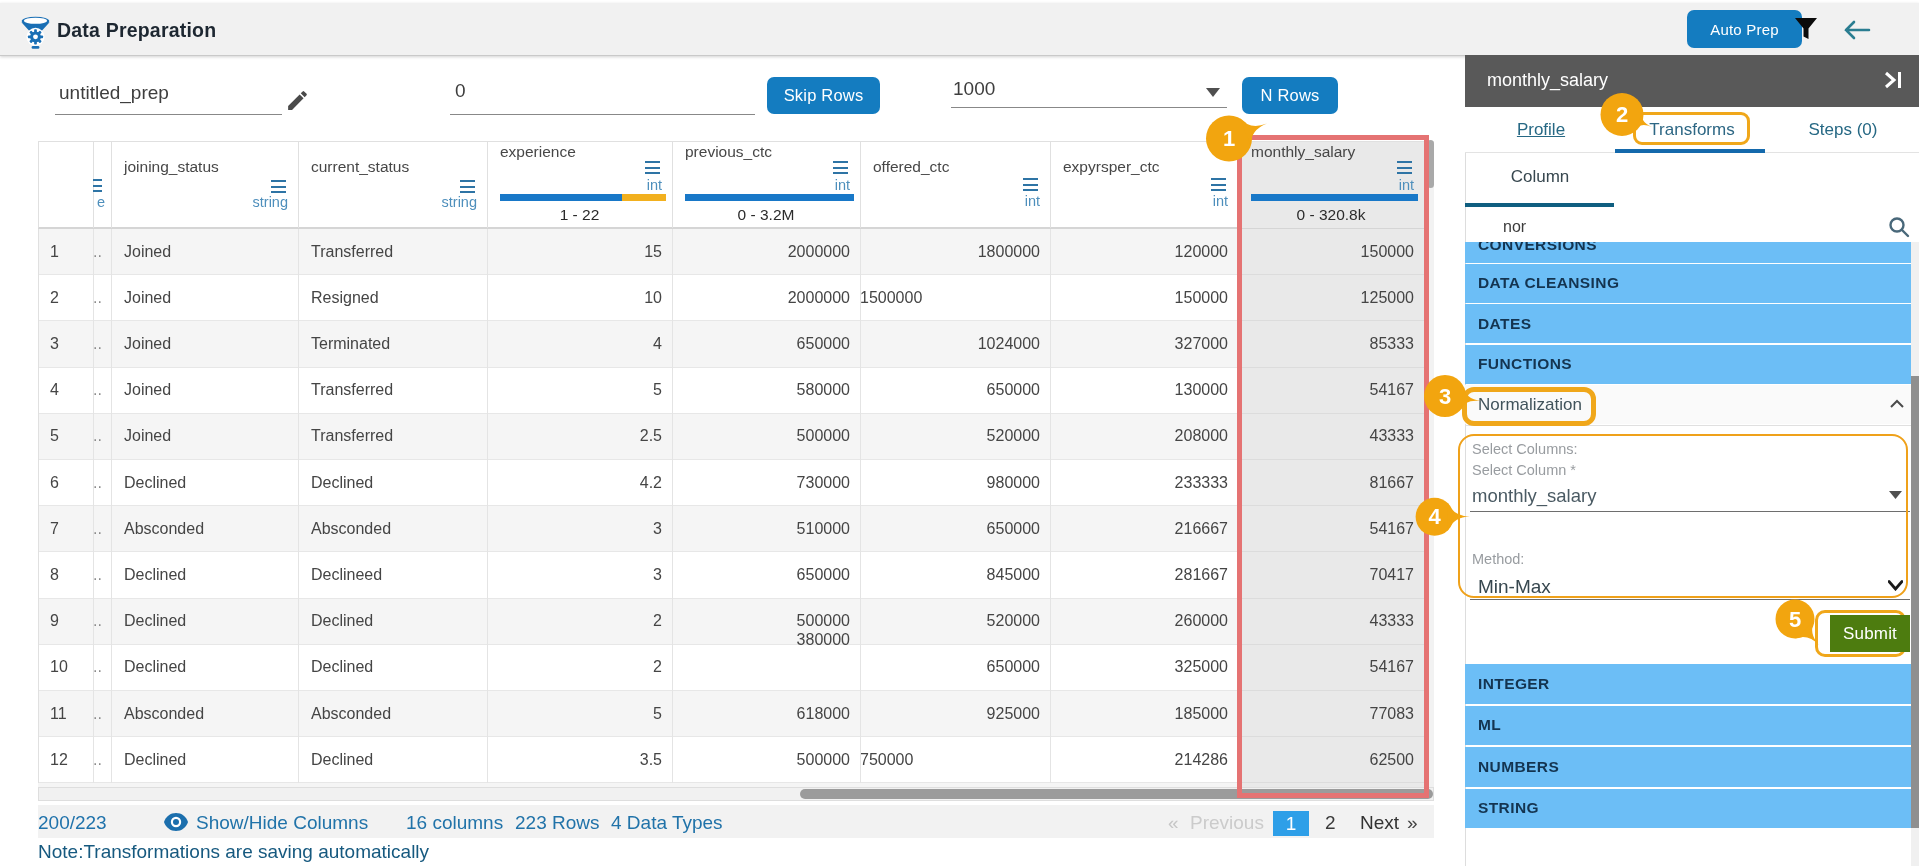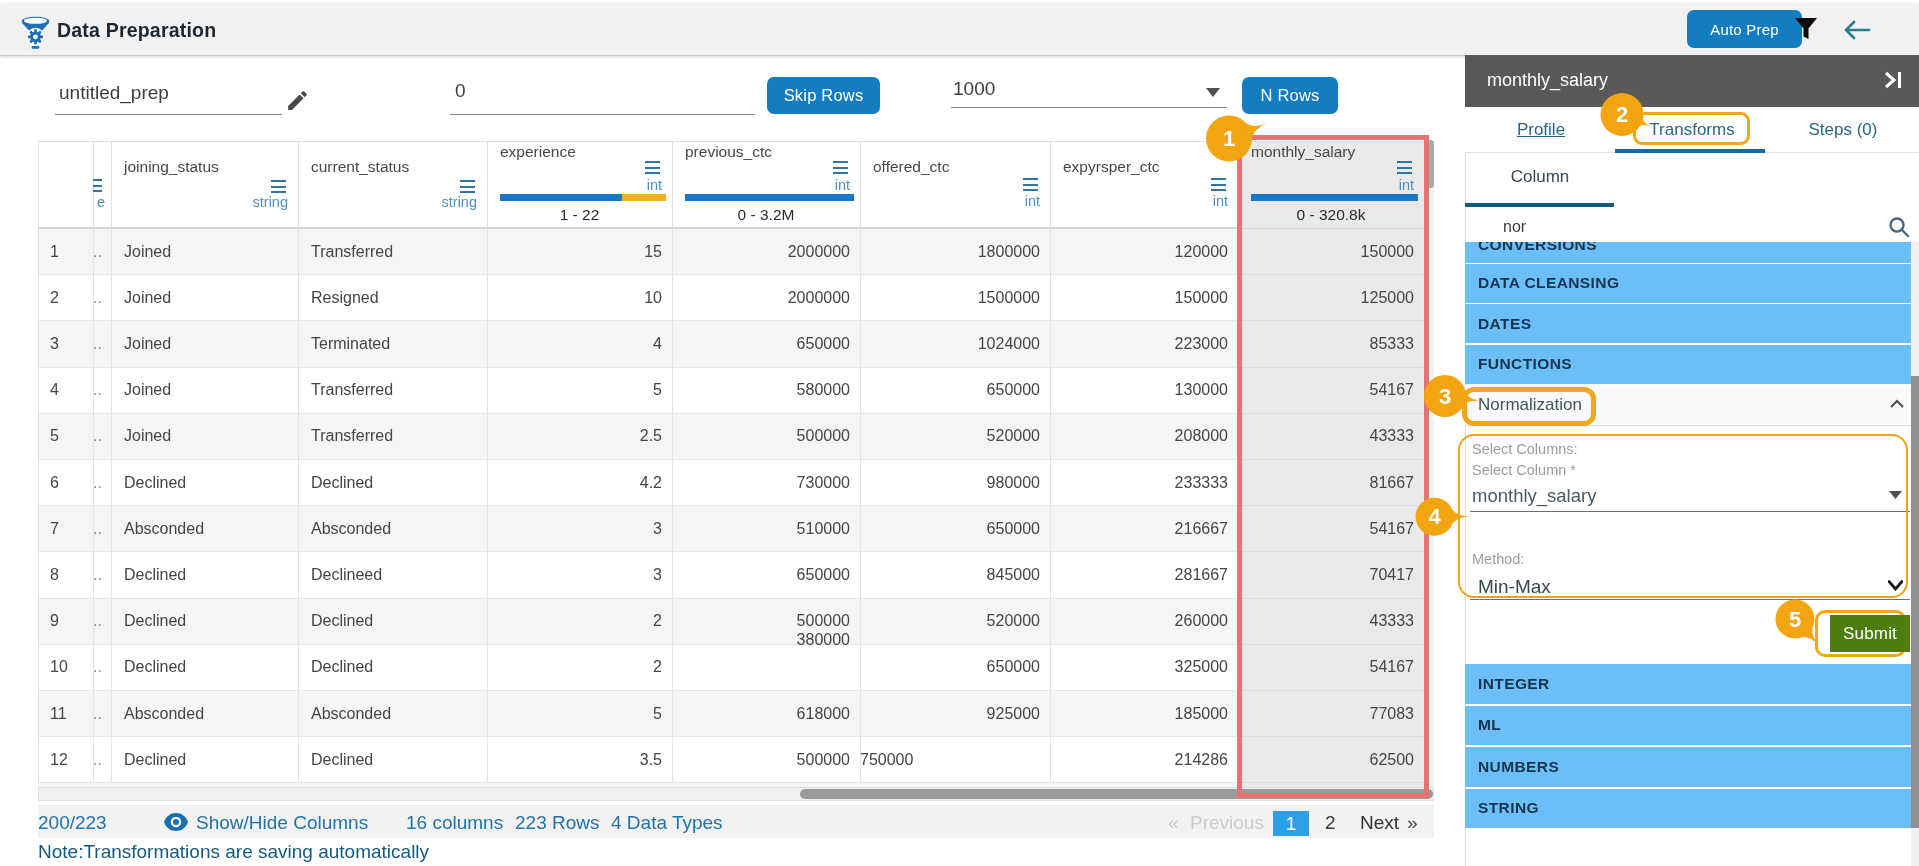--- a/index.html
+++ b/index.html
@@ -141,33 +141,33 @@
 <div class="cell" style="left:1050px;top:242.6px;width:178px;text-align:right;">120000</div>
 <div class="cell" style="left:1238px;top:242.6px;width:176px;text-align:right;">150000</div>
 <div class="abs" style="left:38px;top:275.2px;width:1395px;height:46.2px;background:#ffffff;border-bottom:1px solid #e7e7e7;"></div>
 <div class="abs" style="left:1238px;top:275.2px;width:186px;height:46.2px;background:#e9e9e9;border-bottom:1px solid #dcdcdc;"></div>
 <div class="cell" style="left:50px;top:288.8px;">2</div>
 <div class="cell" style="left:93px;top:288.8px;color:#8a8a8a;">..</div>
 <div class="cell" style="left:124px;top:288.8px;">Joined</div>
 <div class="cell" style="left:311px;top:288.8px;">Resigned</div>
 <div class="cell" style="left:487px;top:288.8px;width:175px;text-align:right;">10</div>
 <div class="cell" style="left:672px;top:288.8px;width:178px;text-align:right;">2000000</div>
-<div class="cell" style="left:860px;top:288.8px;width:180px;text-align:right;">1500000</div>
+<div class="cell" style="left:860px;top:288.8px;width:180px;text-align:left;">1500000</div>
 <div class="cell" style="left:1050px;top:288.8px;width:178px;text-align:right;">150000</div>
 <div class="cell" style="left:1238px;top:288.8px;width:176px;text-align:right;">125000</div>
 <div class="abs" style="left:38px;top:321.4px;width:1395px;height:46.2px;background:#f5f5f5;border-bottom:1px solid #e7e7e7;"></div>
 <div class="abs" style="left:1238px;top:321.4px;width:186px;height:46.2px;background:#e9e9e9;border-bottom:1px solid #dcdcdc;"></div>
 <div class="cell" style="left:50px;top:335.0px;">3</div>
 <div class="cell" style="left:93px;top:335.0px;color:#8a8a8a;">..</div>
 <div class="cell" style="left:124px;top:335.0px;">Joined</div>
 <div class="cell" style="left:311px;top:335.0px;">Terminated</div>
 <div class="cell" style="left:487px;top:335.0px;width:175px;text-align:right;">4</div>
 <div class="cell" style="left:672px;top:335.0px;width:178px;text-align:right;">650000</div>
 <div class="cell" style="left:860px;top:335.0px;width:180px;text-align:right;">1024000</div>
-<div class="cell" style="left:1050px;top:335.0px;width:178px;text-align:right;">223000</div>
+<div class="cell" style="left:1050px;top:335.0px;width:178px;text-align:right;">327000</div>
 <div class="cell" style="left:1238px;top:335.0px;width:176px;text-align:right;">85333</div>
 <div class="abs" style="left:38px;top:367.6px;width:1395px;height:46.2px;background:#ffffff;border-bottom:1px solid #e7e7e7;"></div>
 <div class="abs" style="left:1238px;top:367.6px;width:186px;height:46.2px;background:#e9e9e9;border-bottom:1px solid #dcdcdc;"></div>
 <div class="cell" style="left:50px;top:381.2px;">4</div>
 <div class="cell" style="left:93px;top:381.2px;color:#8a8a8a;">..</div>
 <div class="cell" style="left:124px;top:381.2px;">Joined</div>
 <div class="cell" style="left:311px;top:381.2px;">Transferred</div>
 <div class="cell" style="left:487px;top:381.2px;width:175px;text-align:right;">5</div>
 <div class="cell" style="left:672px;top:381.2px;width:178px;text-align:right;">580000</div>
 <div class="cell" style="left:860px;top:381.2px;width:180px;text-align:right;">650000</div>

